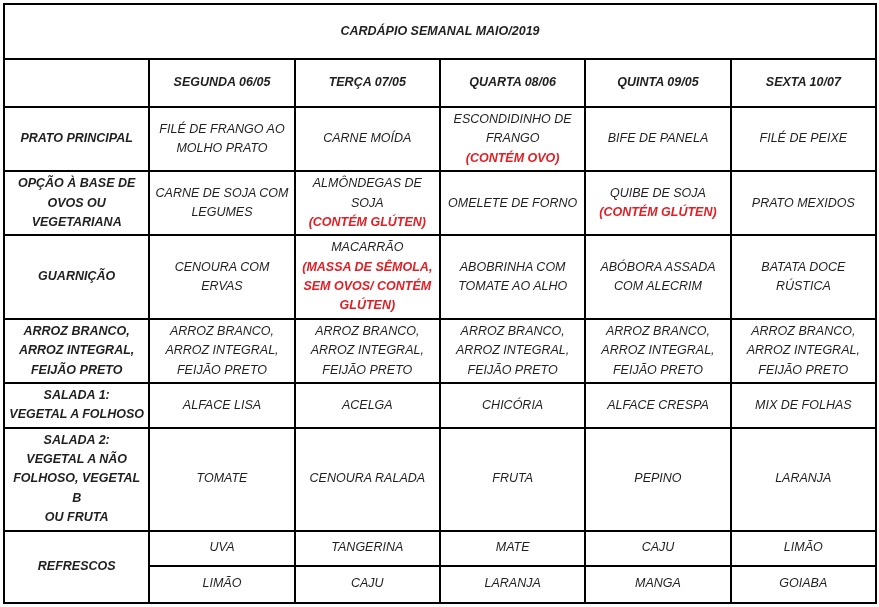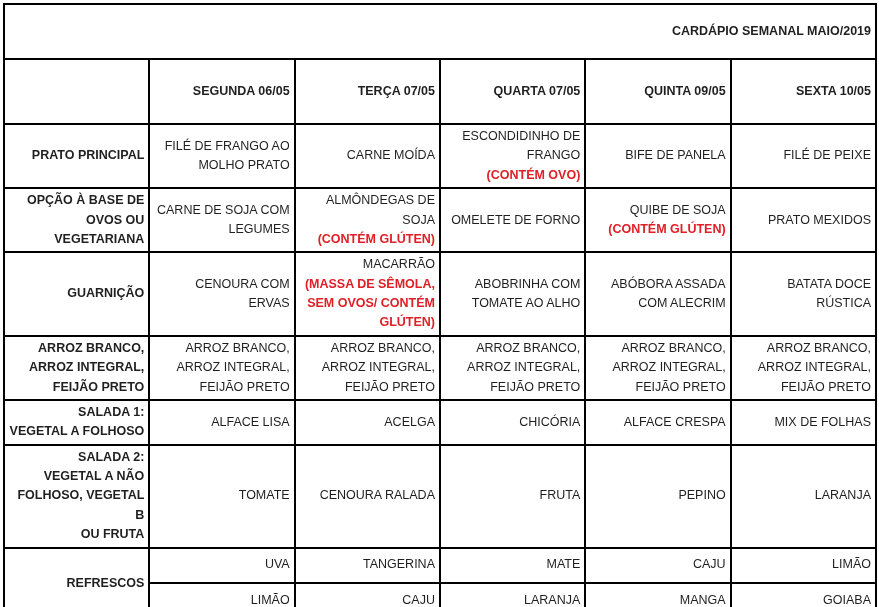--- a/index.html
+++ b/index.html
@@ -9,28 +9,29 @@
     padding: 3px 2px 2px 3px; background: #ffffff; overflow: hidden;
     font-family: "Liberation Sans", sans-serif;
   }
   table.menu {
     border-collapse: collapse; table-layout: fixed;
     width: 874px; color: var(--ink);
     font-size: 12.5px;
   }
   td {
     border: 2px solid var(--line);
-    text-align: right; vertical-align: middle;
+    text-align: center; vertical-align: middle;
     padding: 2px 4px; line-height: 1.55;
     white-space: pre-line; overflow: hidden;
     font-weight: normal;
+    font-style: italic;
   }
   td.bold { font-weight: bold; }
   tr.r-title  { height: 55px; }
-  tr.r-days   { height: 65px; }
+  tr.r-days   { height: 48px; }
   tr.r-prato  { height: 57px; }
   tr.r-opcao  { height: 63px; }
   tr.r-guarn  { height: 77px; }
   tr.r-arroz  { height: 64px; }
   tr.r-sal1   { height: 37px; }
   tr.r-sal2   { height: 85px; }
   tr.r-ref1   { height: 35px; }
   tr.r-ref2   { height: 37px; }
   .alert { display: block; color: var(--accent); font-weight: bold; }
   .alert:empty { display: none; }
@@ -41,23 +42,23 @@
 <div class="page">
   <table class="menu">
     <tbody>
       <tr class="r-title">
         <td class="bold" colspan="6">CARDÁPIO SEMANAL MAIO/2019</td>
       </tr>
       <tr class="r-days">
         <td></td>
         <td class="bold">SEGUNDA 06/05</td>
         <td class="bold">TERÇA 07/05</td>
-        <td class="bold">QUARTA 07/05</td>
+        <td class="bold">QUARTA 08/06</td>
         <td class="bold">QUINTA 09/05</td>
-        <td class="bold">SEXTA 10/05</td>
+        <td class="bold">SEXTA 10/07</td>
       </tr>
 
       <tr class="r-prato">
         <td class="bold">PRATO PRINCIPAL</td>
         <td><span>FILÉ DE FRANGO AO
 MOLHO PRATO</span></td>
         <td><span>CARNE MOÍDA</span></td>
         <td><span>ESCONDIDINHO DE
 FRANGO</span><span class="alert">(CONTÉM OVO)</span></td>
         <td><span>BIFE DE PANELA</span></td>

